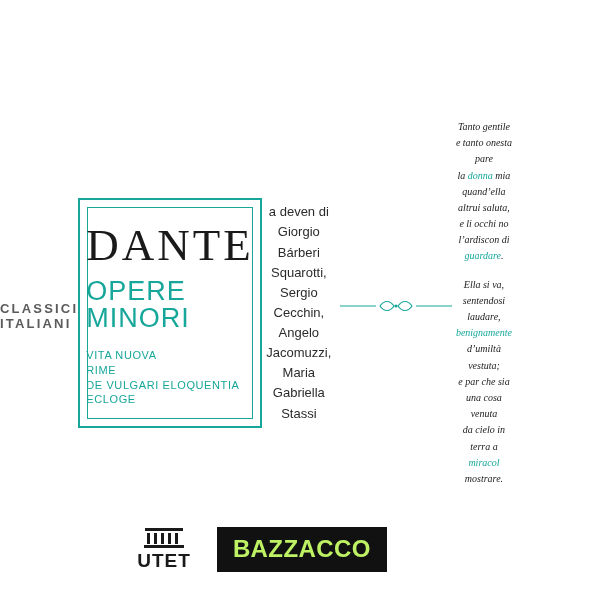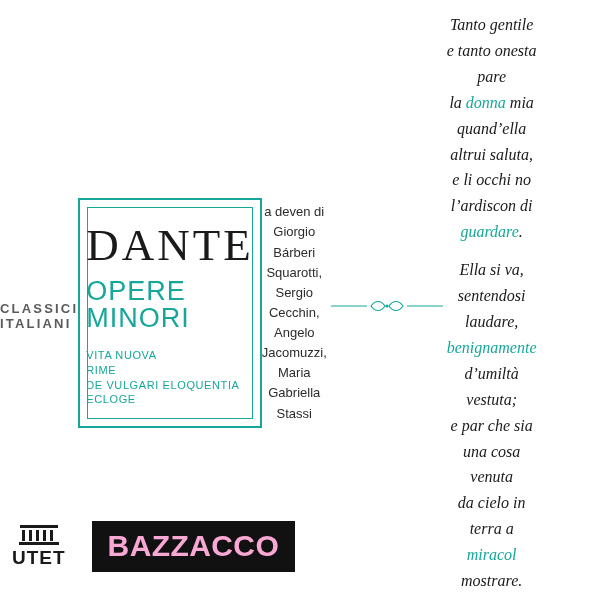--- a/index.html
+++ b/index.html
@@ -105,40 +105,40 @@
     align-items: center;
     justify-content: center;
   }
 
   
   .poem {
     margin-top: 6px;
     text-align: center;
     font-family: "Liberation Serif", serif;
     font-style: italic;
-    font-size: 16px;
+    font-size: 10px;
     color: #1a1a1a;
     line-height: 1.62;
   }
   .poem .stanza + .stanza {
     margin-top: 12px;
   }
   .poem .hl {
     color: #16a79a;
   }
 
   
   .publishers {
     position: absolute;
     bottom: 28px;
     left: 12px;
     right: 0;
     display: flex;
     align-items: center;
-    justify-content: flex-start;
+    justify-content: center;
     gap: 26px;
   }
   .utet {
     display: flex;
     flex-direction: column;
     align-items: center;
     color: #1a1a1a;
   }
   .utet-mark {
     width: 44px;
@@ -146,22 +146,22 @@
     position: relative;
   }
   .utet-name {
     font-size: 19px;
     font-weight: bold;
     letter-spacing: 1px;
     margin-top: 1px;
   }
   .bazzacco {
     background: #111111;
-    color: #f9a8d4;
-    font-size: 30px;
+    color: #bef264;
+    font-size: 24px;
     font-weight: bold;
     letter-spacing: 0.4px;
     padding: 10px 16px 11px 16px;
     line-height: 1;
   }
 </style>
 </head>
 <body>
 
 <div class="cover">

